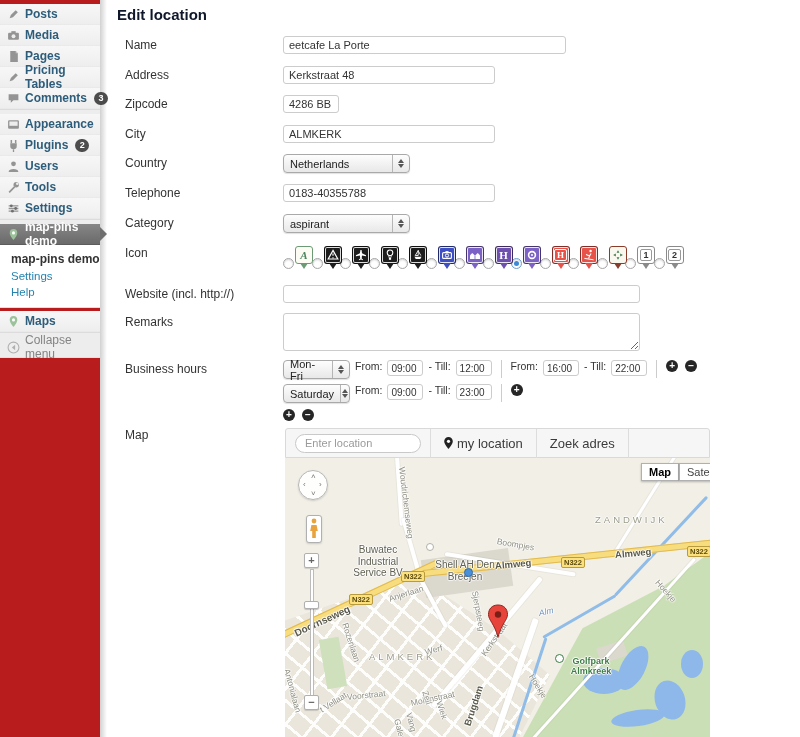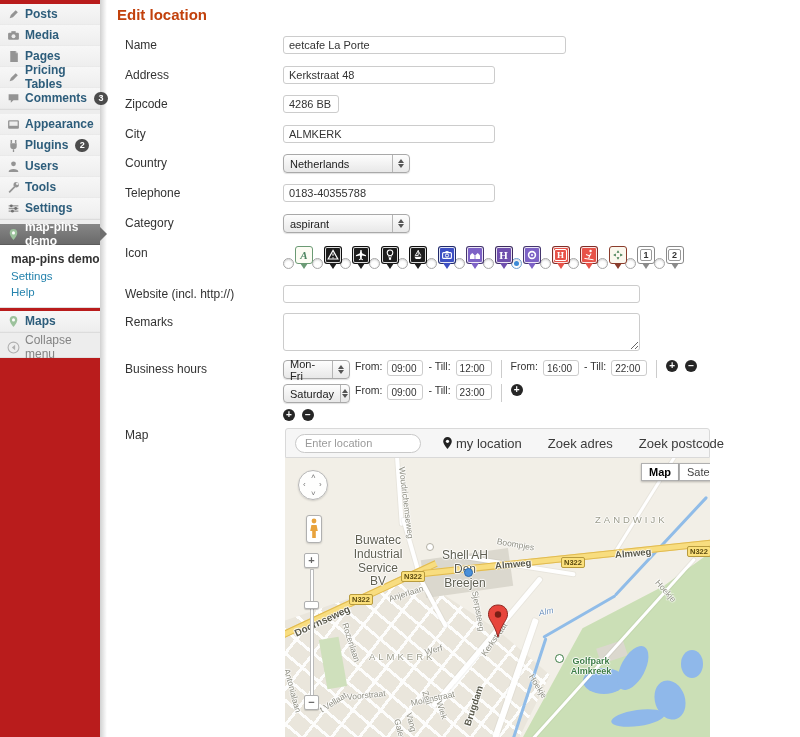--- a/index.html
+++ b/index.html
@@ -25,21 +25,21 @@
   .badge { margin-left:2px; min-width:14px; height:13px; border-radius:8px;
     background:#4c4c4c; color:#fff; font-size:9px; font-weight:bold;
     display:inline-flex; align-items:center; justify-content:center; padding:0 3px; }
   .submenu { background:#fff; border-bottom:1px solid #dfdfdf; padding:6px 0 7px 11px; }
   .submenu-head { font-size:12px; font-weight:bold; color:#333; height:17px; line-height:17px; }
   .submenu-link { font-size:11.5px; color:#2583ad; height:16px; line-height:16px; cursor:pointer; }
   .collapse-item { color:#848484; }
 
   
   .content { position:absolute; left:107px; top:0; width:693px; height:737px; background:#fff; }
-  .page-title { position:absolute; left:10px; top:6px; font-size:15px; font-weight:bold; color:#c2410c; }
+  .page-title { position:absolute; left:10px; top:6px; font-size:15px; font-weight:bold; color:#0f172a; }
   .frow { position:absolute; left:0; width:100%; }
   .flabel { position:absolute; left:18px; top:2px; font-size:12px; color:#333; }
   .fctrl { position:absolute; left:176px; top:0; }
   .tinput { height:18px; border:1px solid #ccc; border-radius:3px; font-size:11px;
     color:#333; padding:0 5px; font-family:"Liberation Sans",sans-serif; background:#fff; }
   .fakesel { height:19px; border:1px solid #a9a9a9; border-radius:4px;
     background:linear-gradient(#fdfdfd,#e8e8e8); display:flex; align-items:center;
     font-size:11px; color:#222; box-shadow:0 1px 1px rgba(0,0,0,.12); cursor:pointer; }
   .fakesel .sel-txt { flex:1; padding:0 6px; }
   .fakesel .stepper { width:17px; align-self:stretch; border-left:1px solid #b5b5b5;
@@ -111,21 +111,21 @@
   .road { position:absolute; transform-origin:left center; }
   .road-w { height:4px; background:#fff; border-radius:2px; box-shadow:0 0 0 1px rgba(0,0,0,.04); }
   .road-y { height:7px; background:#f8dd7f; border-top:1px solid #e0ba52; border-bottom:1px solid #e0ba52; }
   .river { position:absolute; height:3px; background:#90bce8; border-radius:2px; transform-origin:left center; }
   .ml { position:absolute; font-size:8.5px; color:#8f8f83; white-space:nowrap;
     text-shadow:-1px 0 1px #fff,1px 0 1px #fff,0 1px 1px #fff,0 -1px 1px #fff;
     transform-origin:left center; }
   .ml-dark { color:#5a5a4c; font-weight:bold; font-size:9.5px; }
   .ml-area { letter-spacing:3px; color:#9c9c8c; font-size:9.5px; }
   .ml-water { color:#6f93bf; font-style:italic; }
-  .ml-poi { color:#5f5f52; font-size:12px; text-align:center; white-space:normal; line-height:1.15; }
+  .ml-poi { color:#5f5f52; font-size:10px; text-align:center; white-space:normal; line-height:1.15;margin-top:10px; }
   .ml-green { color:#3e7d46; font-weight:bold; font-size:9px; text-align:center; white-space:normal; line-height:1.15; }
   .nbadge { position:absolute; background:#fbe07c; border:1px solid #b89b3e; border-radius:2px;
     font-size:7.5px; font-weight:bold; color:#5b4a12; padding:0 2px; line-height:9px; }
   .poi-dot { position:absolute; border-radius:50%; }
   .maptype { position:absolute; left:356px; top:5px; display:flex; }
   .mt-btn { background:#fff; border:1px solid #b0b0b0; font-size:11px; color:#444;
     padding:2px 7px; cursor:pointer; box-shadow:0 1px 2px rgba(0,0,0,.25); white-space:nowrap; }
   .mt-btn.sel { font-weight:bold; color:#000; }
   .pan-ctl { position:absolute; left:13px; top:12px; width:30px; height:30px; border-radius:50%;
     background:rgba(255,255,255,.9); border:1px solid #b7b7b7; box-shadow:0 1px 2px rgba(0,0,0,.15); }
@@ -513,21 +513,20 @@
     <span class="tb-btn">
       <svg width="9" height="12" viewBox="0 0 9 12">
           <path d="M4.5 0A4.3 4.3 0 0 1 8.8 4.3C8.8 7.2 4.5 12 4.5 12S.2 7.2.2 4.3A4.3 4.3 0 0 1 4.5 0z" fill="#222"></path>
           <circle cx="4.5" cy="4.3" r="1.6" fill="#fff"></circle>
         </svg>
       <span>my location</span>
     </span>
     <span class="tb-div"></span>
     <span class="tb-btn">Zoek adres</span>
     <span class="tb-div"></span>
-    <span class="tb-btn">Zoek postcode</span>
   </div>
 
   <div class="map" style="left:285px">
 
     <div class="town">
         <div class="grid"></div>
       </div>
     <div class="greenblock" style="left:38px;top:180px;width:20px;height:50px;transform:rotate(-10deg)"></div>
     <div class="gbuild" style="left:138px;top:96px;width:88px;height:38px;transform:rotate(-8deg)"></div>
 

